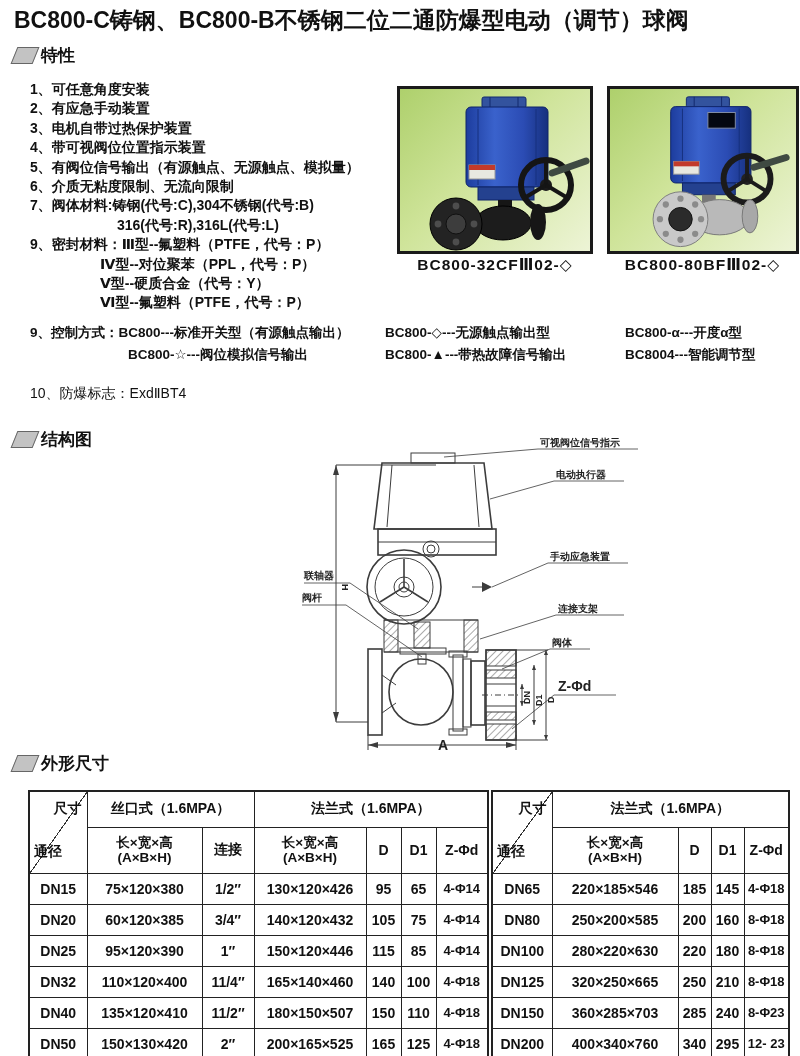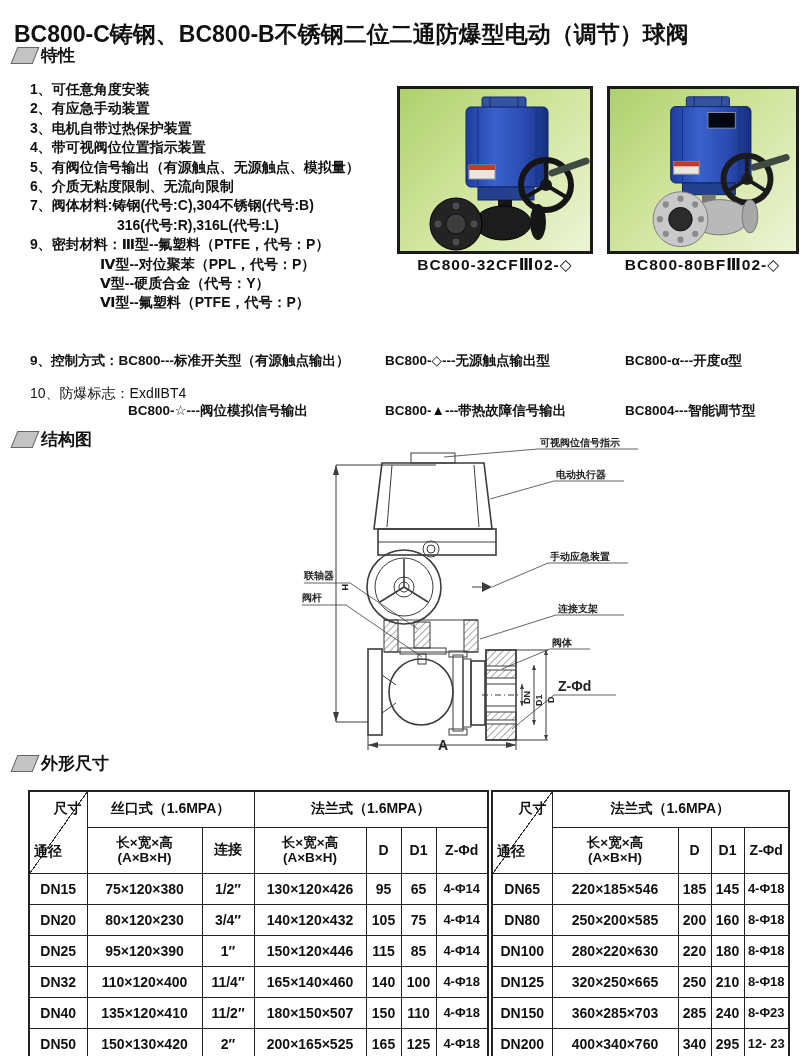--- a/index.html
+++ b/index.html
@@ -1,30 +1,30 @@
 <!DOCTYPE html>
 <html><head>
 <meta charset="utf-8">
 <style>
   html,body{margin:0;padding:0;background:#fff;}
   #page{position:relative;width:800px;height:1056px;background:#fff;overflow:hidden;
         font-family:"Liberation Sans","DejaVu Sans",sans-serif;color:#111;}
   .abs{position:absolute;}
-  #doc-title{left:14px;top:19px;font-size:23px;font-weight:bold;letter-spacing:0px;white-space:nowrap;}
+  #doc-title{left:14px;top:5px;font-size:23px;font-weight:bold;letter-spacing:0px;white-space:nowrap;}
   .sec-head{display:flex;align-items:center;gap:5px;font-size:17px;font-weight:bold;}
   .sec-bullet{width:20px;height:15px;background:#c3c3c3;border:1px solid #666;transform:skewX(-22deg);}
   
   #features{left:30px;top:80px;}
   .f-line{font-size:14px;font-weight:bold;line-height:19.4px;white-space:nowrap;}
   .ind-a{margin-left:87px;}
   .ind-b{margin-left:70px;}
   #ctrl-col1{left:30px;top:322px;}
   #ctrl-col2{left:385px;top:322px;}
   #ctrl-col3{left:625px;top:322px;}
-  .c-line{font-size:13.5px;font-weight:bold;line-height:22px;white-space:nowrap;margin-top:28px;}
+  .c-line{font-size:13.5px;font-weight:bold;line-height:22px;white-space:nowrap;}
   .ind-c{margin-left:98px;}
   #item10{left:30px;top:385px;font-size:14px;font-weight:normal;}
   
   .photo{border:3px solid #1a1a1a;background:linear-gradient(135deg,#aed06c 0%,#cfe49a 45%,#edf4d6 100%);}
   .caption{font-size:15.5px;font-weight:bold;text-align:center;letter-spacing:1px;white-space:nowrap;}
   
   #diagram{left:186px;top:437px;width:575px;height:315px;}
   #diagram svg{width:100%;height:100%;}
   .dwg{stroke:#3c3c3c;stroke-width:1;fill:none;}
   .dwg-thick{stroke:#3c3c3c;stroke-width:1.6;fill:none;}
@@ -332,21 +332,21 @@
         <td>DN15</td>
             <td>75×120×380</td>
             <td>1/2″</td>
             <td>130×120×426</td>
             <td>95</td>
             <td>65</td>
             <td class="zcol">4-Φ14</td>
       </tr>
       <tr class="drow">
         <td>DN20</td>
-            <td>80×120×230</td>
+            <td>60×120×385</td>
             <td>3/4″</td>
             <td>140×120×432</td>
             <td>105</td>
             <td>75</td>
             <td class="zcol">4-Φ14</td>
       </tr>
       <tr class="drow">
         <td>DN25</td>
             <td>95×120×390</td>
             <td>1″</td>

